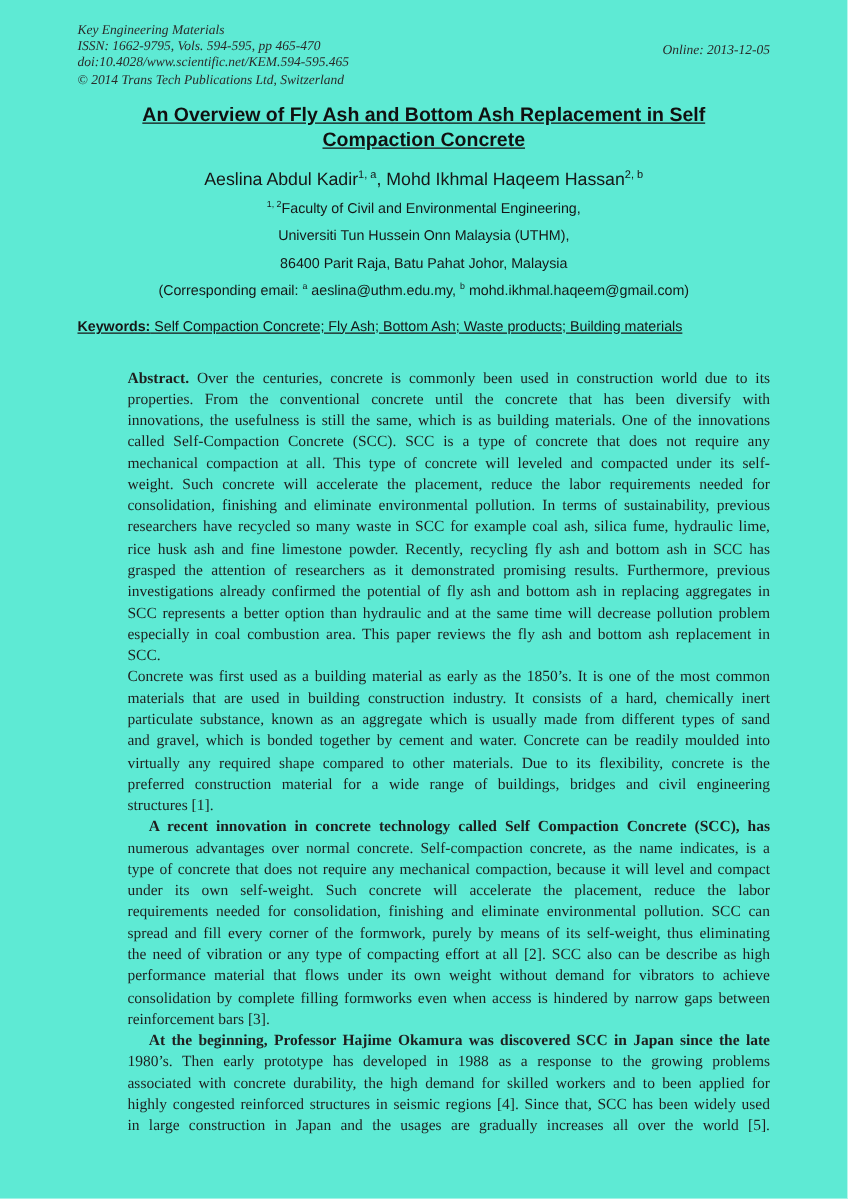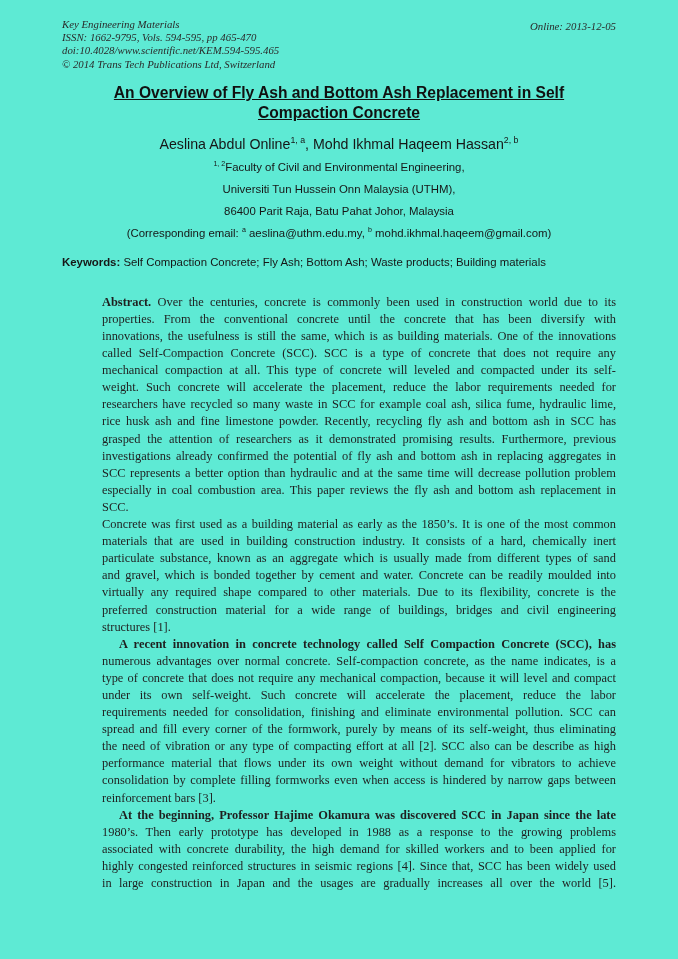--- a/index.html
+++ b/index.html
@@ -15,21 +15,21 @@
     overflow: hidden;
   }
   
   .hdr {
     position: relative;
     font-style: italic;
     font-size: 10.8px;
     line-height: 13.2px;
     color: #2a2a2a;
   }
-  .hdr .online { position: absolute; top: 2px; right: 0; }
+  .hdr .online { position: absolute; top: 16px; right: 0; }
   
   .title {
     margin-top: 12px;
     text-align: center;
     font-family: "Liberation Sans", sans-serif;
     font-weight: bold;
     font-size: 15.6px;
     line-height: 20px;
     color: #111;
     text-decoration: underline;
@@ -49,20 +49,21 @@
     font-size: 11.4px;
     color: #161616;
   }
   .affil > div { line-height: 22px; }
   .keywords {
     margin-top: 11px;
     font-family: "Liberation Sans", sans-serif;
     font-size: 11.4px;
     color: #161616;
     line-height: 15px;
+    text-decoration: underline;
   }
   .kwlabel { font-weight: bold; }
   
   .para { margin: 0; }
   .abstract { margin-top: 24px; }
   .bline {
     font-size: 12.4px;
     line-height: 17.1px;
     height: 17.1px;
     overflow: hidden;
@@ -94,38 +95,39 @@
     <div>doi:10.4028/www.scientific.net/KEM.594-595.465</div>
     <div>© 2014 Trans Tech Publications Ltd, Switzerland</div>
     <div class="online">Online: 2013-12-05</div>
   </div>
 
   <div class="title">
     <div>An Overview of Fly Ash and Bottom Ash Replacement in Self</div>
     <div>Compaction Concrete</div>
   </div>
 
-  <div class="authors"><span>Aeslina Abdul Online</span><sup>1, a</sup><span>, </span><span>Mohd Ikhmal Haqeem Hassan</span><sup>2, b</sup></div>
+  <div class="authors"><span>Aeslina Abdul Kadir</span><sup>1, a</sup><span>, </span><span>Mohd Ikhmal Haqeem Hassan</span><sup>2, b</sup></div>
 
   <div class="affil">
     <div><sup>1, 2</sup><span>Faculty of Civil and Environmental Engineering,</span></div>
     <div>Universiti Tun Hussein Onn Malaysia (UTHM),</div>
     <div>86400 Parit Raja, Batu Pahat Johor, Malaysia</div>
     <div><span>(Corresponding email: </span><sup>a</sup><span> aeslina@uthm.edu.my, </span><sup>b</sup><span> mohd.ikhmal.haqeem@gmail.com)</span></div>
   </div>
 
   <div class="keywords"><span class="kwlabel">Keywords:</span><span> Self Compaction Concrete; Fly Ash; Bottom Ash; Waste products; Building materials</span></div>
 
   <div class="para abstract">
       <div class="bline"><span class="plabel">Abstract. </span>Over the centuries, concrete is commonly been used in construction world due to its</div>
       <div class="bline">properties. From the conventional concrete until the concrete that has been diversify with</div>
       <div class="bline">innovations, the usefulness is still the same, which is as building materials. One of the innovations</div>
       <div class="bline">called Self-Compaction Concrete (SCC). SCC is a type of concrete that does not require any</div>
       <div class="bline">mechanical compaction at all. This type of concrete will leveled and compacted under its self-</div>
       <div class="bline">weight. Such concrete will accelerate the placement, reduce the labor requirements needed for</div>
+      <div class="bline">consolidation, finishing and eliminate environmental pollution. In terms of sustainability, previous</div>
       <div class="bline">researchers have recycled so many waste in SCC for example coal ash, silica fume, hydraulic lime,</div>
       <div class="bline">rice husk ash and fine limestone powder. Recently, recycling fly ash and bottom ash in SCC has</div>
       <div class="bline">grasped the attention of researchers as it demonstrated promising results. Furthermore, previous</div>
       <div class="bline">investigations already confirmed the potential of fly ash and bottom ash in replacing aggregates in</div>
       <div class="bline">SCC represents a better option than hydraulic and at the same time will decrease pollution problem</div>
       <div class="bline">especially in coal combustion area. This paper reviews the fly ash and bottom ash replacement in</div>
       <div class="bline nj">SCC.</div>
     </div>
 
 

